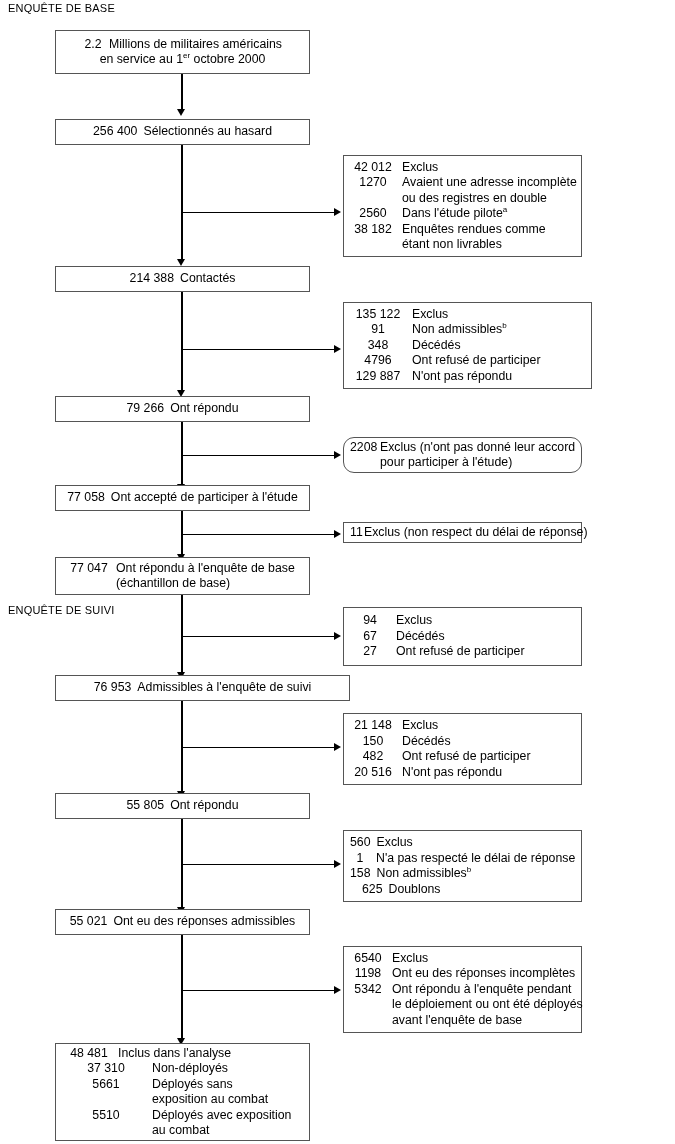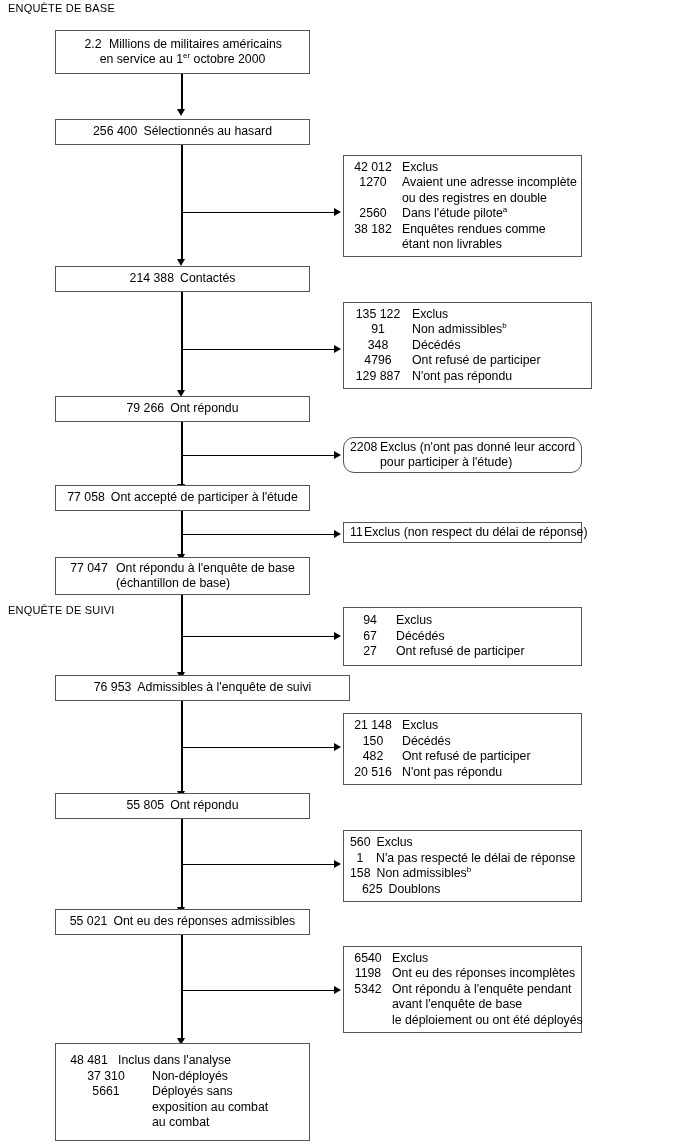--- a/index.html
+++ b/index.html
@@ -235,20 +235,24 @@
       </div>
       <div class="row">
         <div class="num" style="min-width:86px;">5661</div>
         <div class="txt">Déployés sans</div>
       </div>
       <div class="row">
         <div class="num" style="min-width:86px;"></div>
         <div class="txt">exposition au combat</div>
       </div>
       <div class="row">
+        <div class="num" style="min-width:86px;">5510</div>
+        <div class="txt">Déployés avec exposition</div>
+      </div>
+      <div class="row">
         <div class="num" style="min-width:86px;"></div>
         <div class="txt">au combat</div>
       </div>
     </div>
   </div>
 
   <div class="node" style="left:343px; top:155px; width:239px; height:102px;">
     <div class="nodeinner" style="padding-left:6px;">
       <div class="row">
         <div class="num" style="min-width:52px;">42 012</div>
@@ -392,22 +396,22 @@
       <div class="row">
         <div class="num" style="min-width:42px;">1198</div>
         <div class="txt">Ont eu des réponses incomplètes</div>
       </div>
       <div class="row">
         <div class="num" style="min-width:42px;">5342</div>
         <div class="txt">Ont répondu à l'enquête pendant</div>
       </div>
       <div class="row">
         <div class="num" style="min-width:42px;"></div>
+        <div class="txt">le déploiement ou ont été déployés</div>
+      </div>
+      <div class="row">
+        <div class="num" style="min-width:42px;"></div>
         <div class="txt">avant l'enquête de base</div>
       </div>
-      <div class="row">
-        <div class="num" style="min-width:42px;"></div>
-        <div class="txt">le déploiement ou ont été déployés</div>
-      </div>
     </div>
   </div>
 
 </div>
 
 </body></html>

